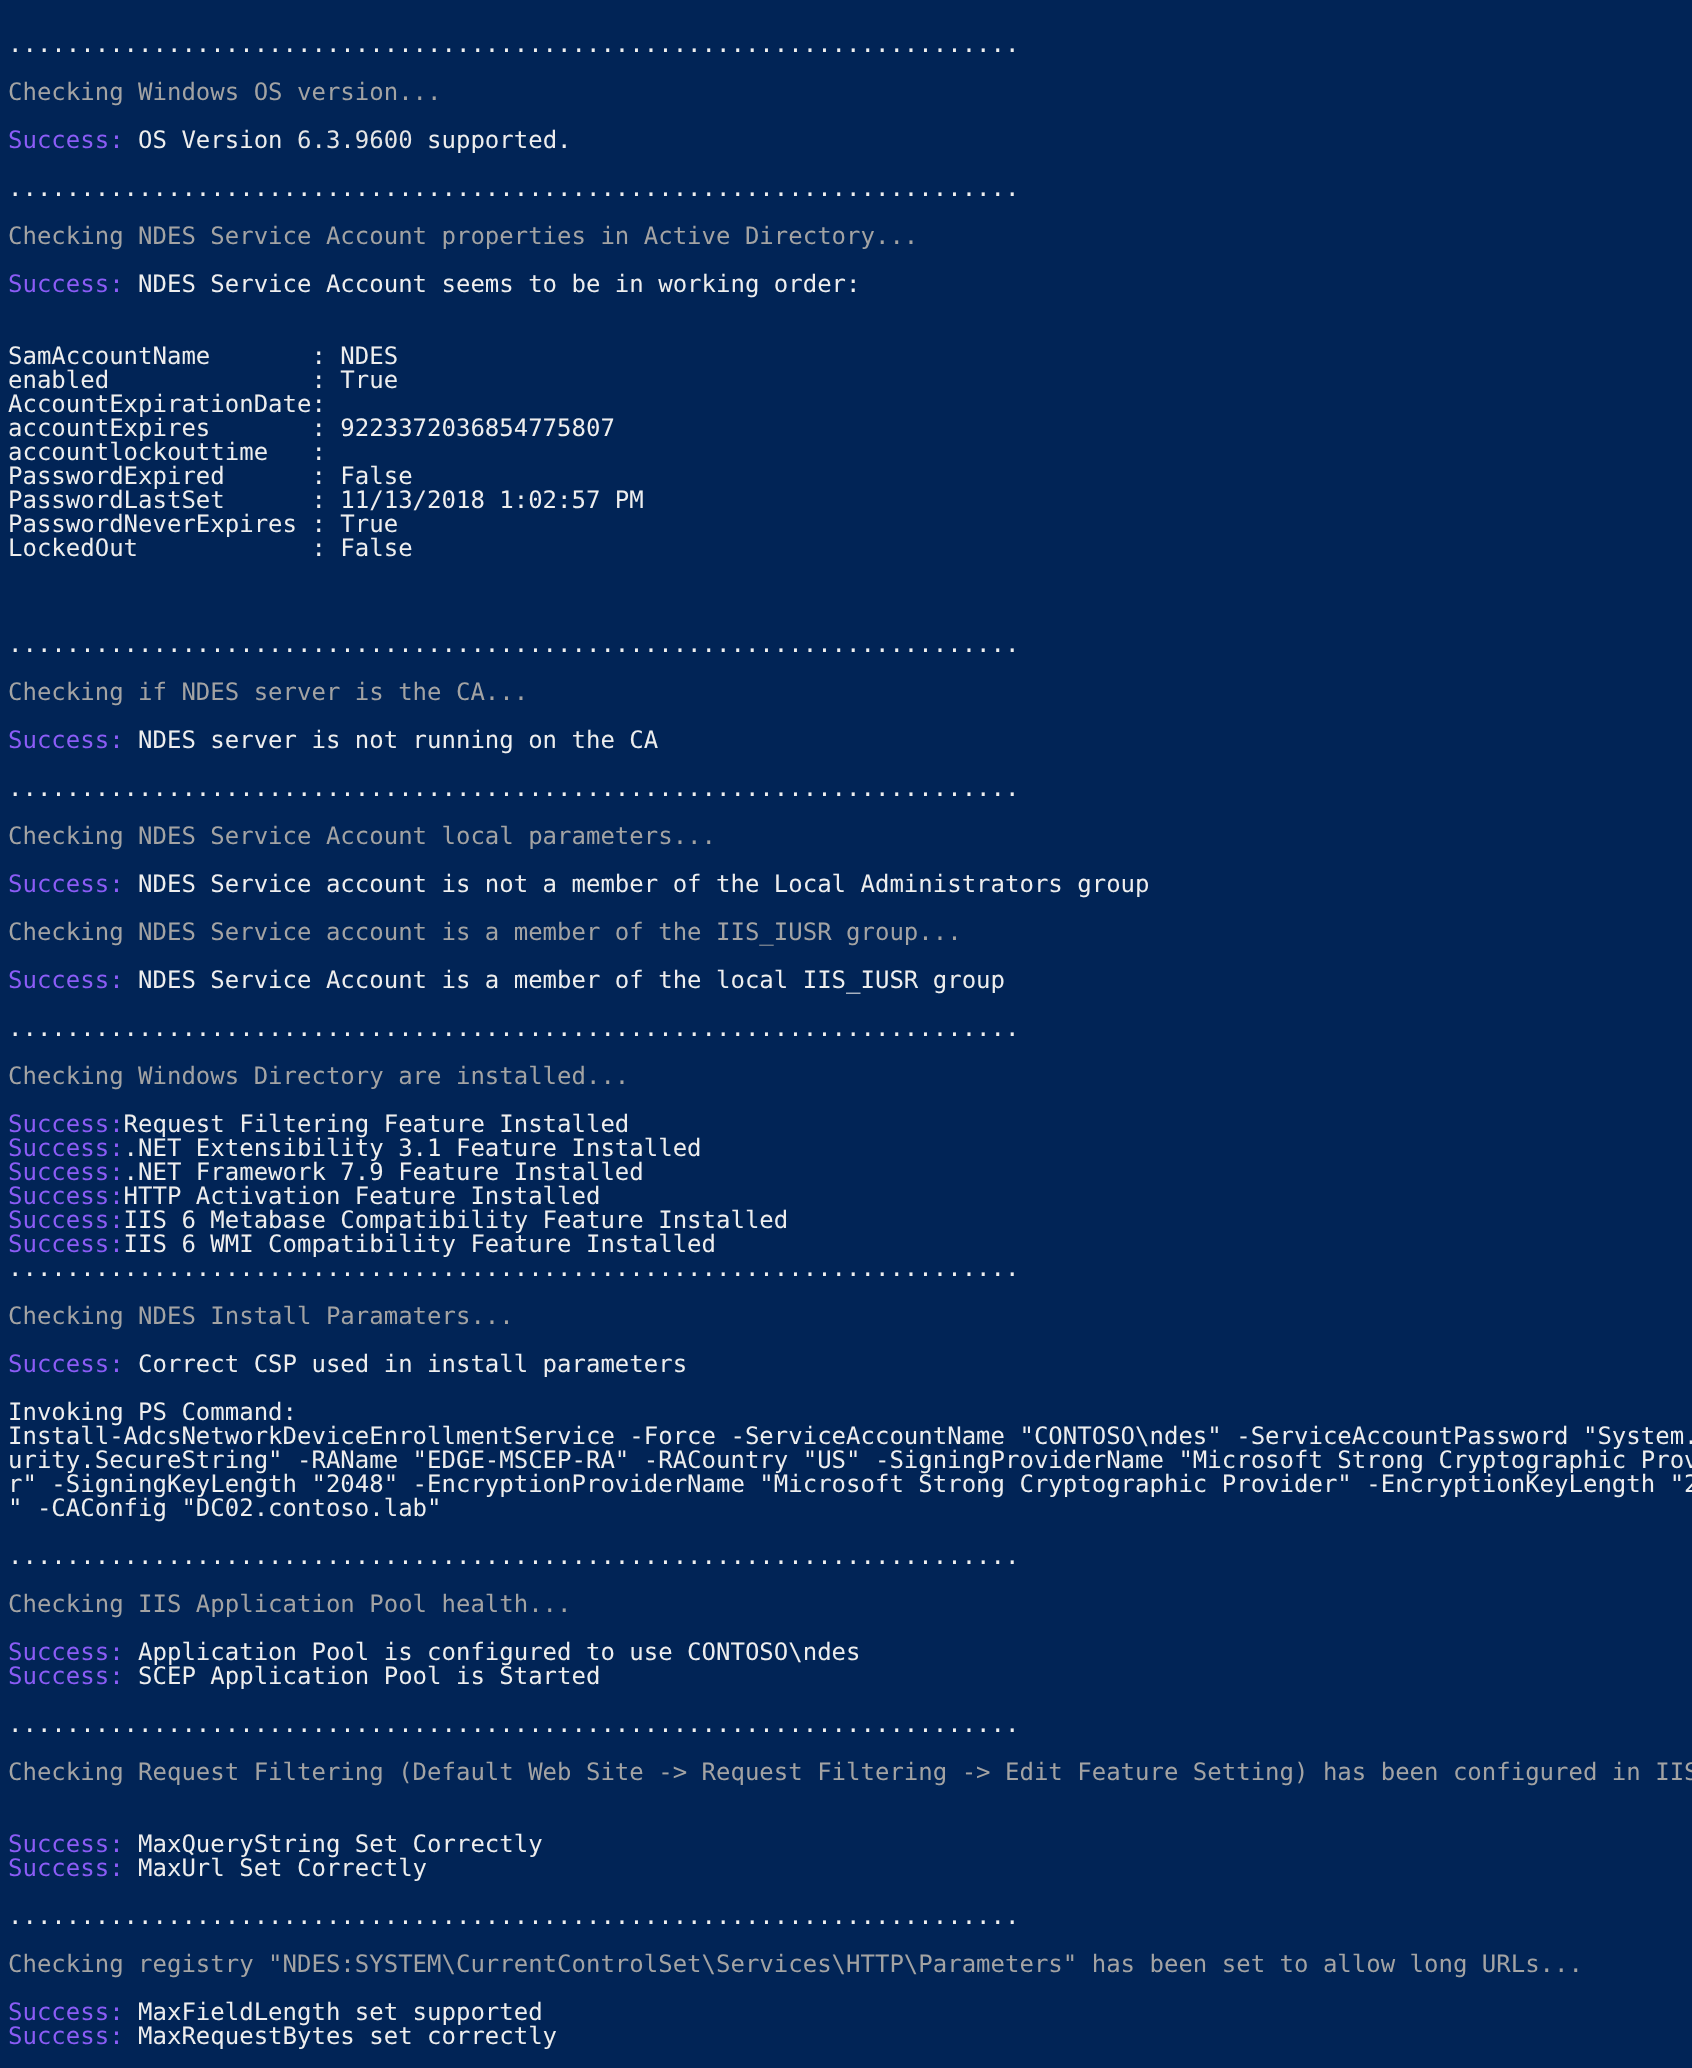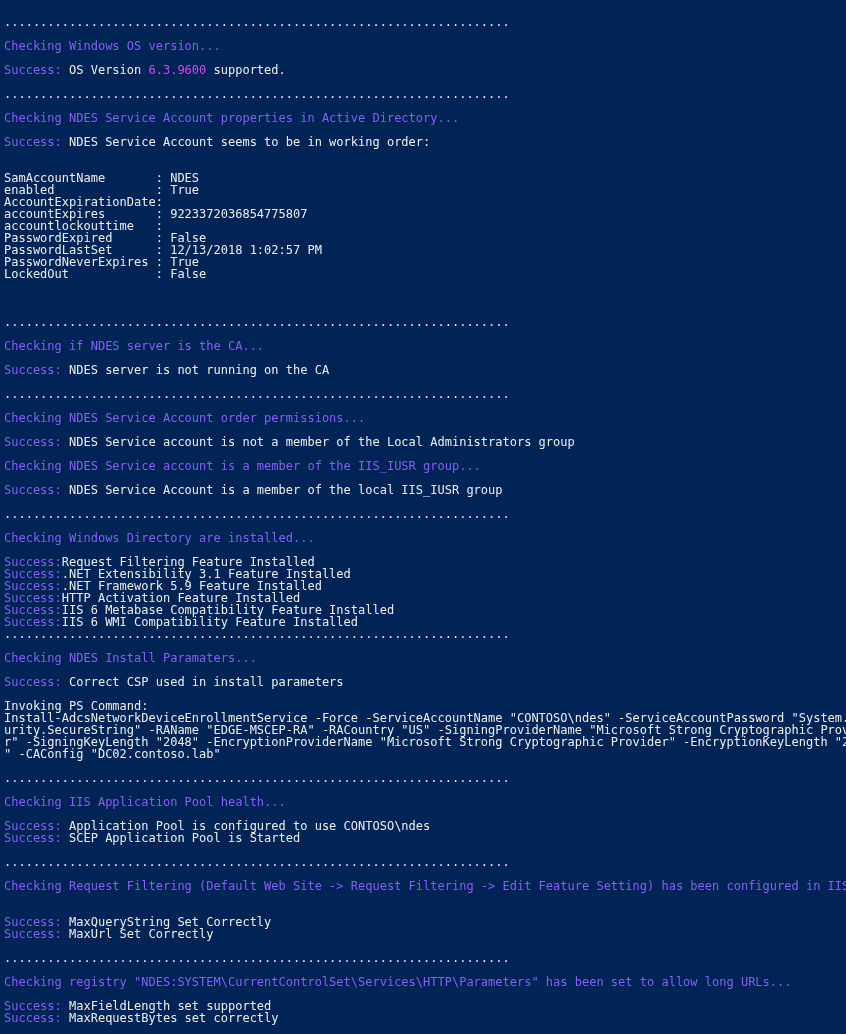--- a/index.html
+++ b/index.html
@@ -6,23 +6,23 @@
   #terminal{
     font-family:"Lucida Console","Consolas",monospace;
     font-size:12px;
     line-height:12px;
     color:#f5f5f5;
     white-space:pre;
     padding:4px 4px 0 4px;
     letter-spacing:0px;
   }
   .c-white{color:#eeeeee}
-  .c-heading{color:#8b5cf6}
+  .c-heading{color:#a3a3a3}
   .c-success{color:#8b5cf6}
-  .c-cyan{color:#d946ef}
+  .c-cyan{color:#e5e5e5}
 </style>
 </head>
 <body>
 
 <pre id="terminal"><span class="c-white">......................................................................</span>
 
 <span class="c-heading">Checking Windows OS version...</span>
 
 <span class="c-success">Success:</span><span class="c-white"> OS Version </span><span class="c-cyan">6.3.9600</span><span class="c-white"> supported.</span>
 
@@ -32,49 +32,49 @@
 
 <span class="c-success">Success:</span><span class="c-white"> NDES Service Account seems to be in working order:</span>
 
 
 <span class="c-white" id="ndes-props">SamAccountName       : NDES
 enabled              : True
 AccountExpirationDate: 
 accountExpires       : 9223372036854775807
 accountlockouttime   : 
 PasswordExpired      : False
-PasswordLastSet      : 12/13/2018 1:02:57 PM
+PasswordLastSet      : 11/13/2018 1:02:57 PM
 PasswordNeverExpires : True
 LockedOut            : False</span>
 
 
 
 <span class="c-white">......................................................................</span>
 
 <span class="c-heading">Checking if NDES server is the CA...</span>
 
 <span class="c-success">Success:</span><span class="c-white"> NDES server is not running on the CA</span>
 
 <span class="c-white">......................................................................</span>
 
-<span class="c-heading">Checking NDES Service Account order permissions...</span>
+<span class="c-heading">Checking NDES Service Account local parameters...</span>
 
 <span class="c-success">Success:</span><span class="c-white"> NDES Service account is not a member of the Local Administrators group</span>
 
 <span class="c-heading">Checking NDES Service account is a member of the IIS_IUSR group...</span>
 
 <span class="c-success">Success:</span><span class="c-white"> NDES Service Account is a member of the local IIS_IUSR group</span>
 
 <span class="c-white">......................................................................</span>
 
 <span class="c-heading">Checking Windows Directory are installed...</span>
 
 <span id="features-list"><span class="c-success">Success:</span><span class="c-white">Request Filtering Feature Installed</span>
 <span class="c-success">Success:</span><span class="c-white">.NET Extensibility 3.1 Feature Installed</span>
-<span class="c-success">Success:</span><span class="c-white">.NET Framework 5.9 Feature Installed</span>
+<span class="c-success">Success:</span><span class="c-white">.NET Framework 7.9 Feature Installed</span>
 <span class="c-success">Success:</span><span class="c-white">HTTP Activation Feature Installed</span>
 <span class="c-success">Success:</span><span class="c-white">IIS 6 Metabase Compatibility Feature Installed</span>
 <span class="c-success">Success:</span><span class="c-white">IIS 6 WMI Compatibility Feature Installed</span></span>
 <span class="c-white">......................................................................</span>
 
 <span class="c-heading">Checking NDES Install Paramaters...</span>
 
 <span class="c-success">Success:</span><span class="c-white"> Correct CSP used in install parameters</span>
 
 <span class="c-white">Invoking PS Command:</span>

